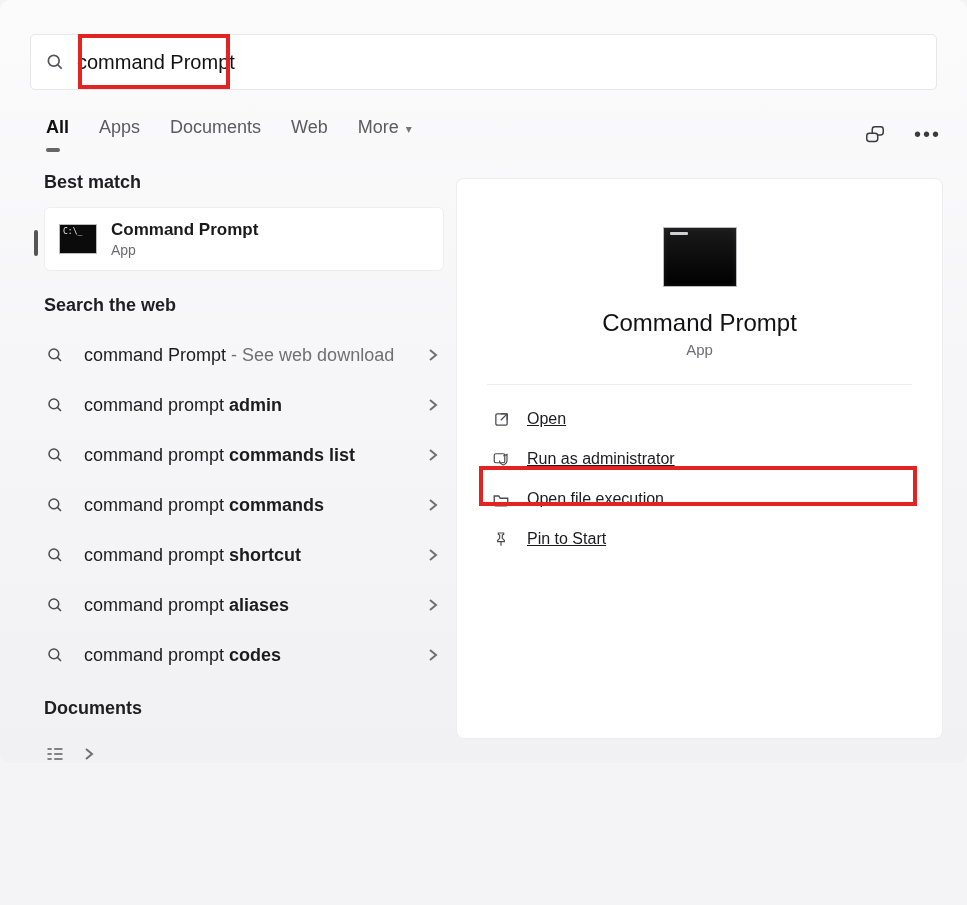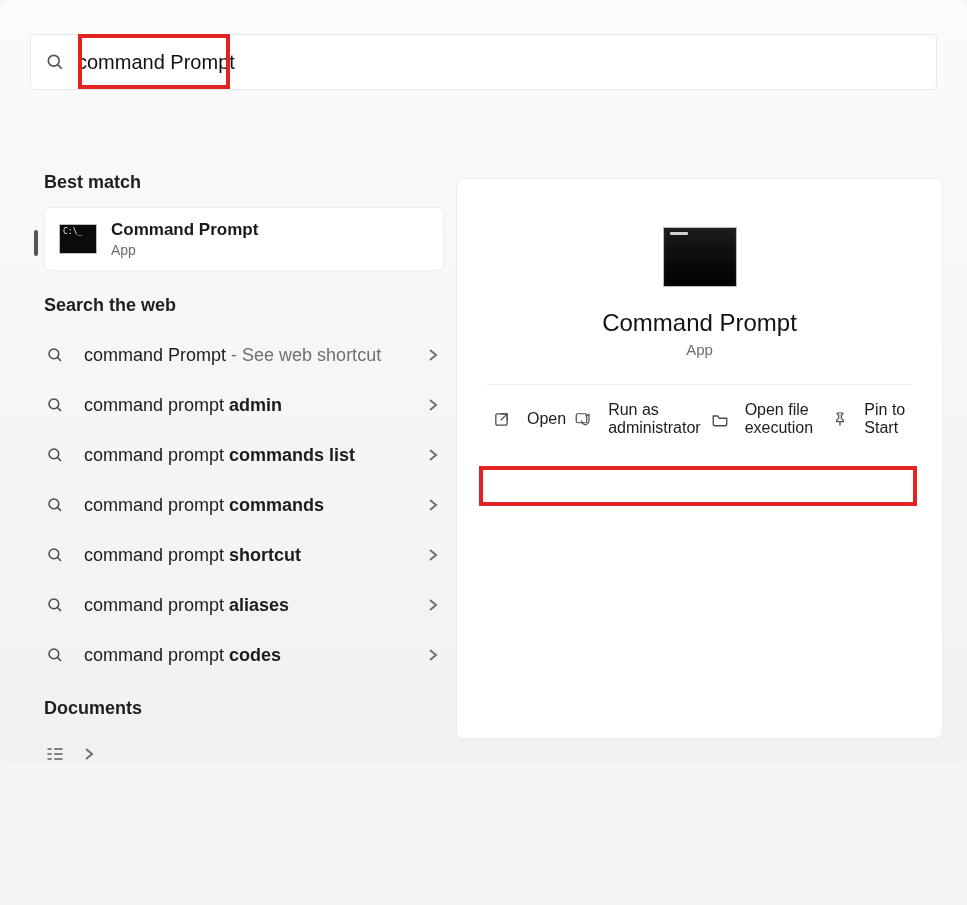--- a/index.html
+++ b/index.html
@@ -205,20 +205,22 @@
   .preview-divider {
     width: 100%;
     height: 1px;
     background: #ededf0;
     margin-top: 26px;
     margin-bottom: 14px;
   }
   .action-list {
     width: 100%;
     display: flex;
+    flex-direction: column;
+    text-decoration: underline;
   }
   .action-item {
     display: flex;
     align-items: center;
     height: 40px;
     gap: 16px;
     cursor: pointer;
     font-size: 16px;
     color: #1c1c20;
     padding: 0 4px;
@@ -244,20 +246,40 @@
 
   <div class="search-bar-wrap">
     <svg class="search-icon-svg" viewBox="0 0 24 24" fill="none" stroke="currentColor" stroke-width="2">
       <circle cx="10.5" cy="10.5" r="6.5"></circle>
         <line x1="20" y1="20" x2="15.2" y2="15.2"></line>
     </svg>
     <input class="search-input" value="command Prompt" style="">
   </div>
   <div class="hl-red-search"></div>
 
+  <div class="filters">
+    <div class="tab active">All</div>
+    <div class="tab">Apps</div>
+    <div class="tab">Documents</div>
+    <div class="tab">Web</div>
+    <div class="tab">
+      <span>More</span>
+      <span class="more-chevron">▾</span>
+    </div>
+    <div class="spacer"></div>
+    <div class="right-icons">
+      <span>
+        <svg width="22" height="22" viewBox="0 0 24 24" fill="none" stroke="#3a3a40" stroke-width="1.6">
+          <rect x="9" y="3" width="12" height="9" rx="3"></rect>
+          <rect x="3" y="10" width="12" height="9" rx="3" fill="#f4f4f6"></rect>
+        </svg>
+      </span>
+      <span style="font-size:20px;color:#3a3a40;letter-spacing:2px;">•••</span>
+    </div>
+  </div>
 
   <div class="left-col">
     <div class="section-label">Best match</div>
 
     <div class="best-card">
       <div class="cmd-icon"></div>
       <div>
         <div class="best-title">Command Prompt</div>
         <div class="best-sub">App</div>
       </div>
@@ -268,21 +290,21 @@
     <div class="web-list">
 
       <div class="web-item">
         <span class="lead-icon">
           <svg width="18" height="18" viewBox="0 0 24 24" fill="none" stroke="currentColor" stroke-width="2">
               <circle cx="10.5" cy="10.5" r="6.5"></circle>
               <line x1="20" y1="20" x2="15.2" y2="15.2"></line>
             </svg>
         </span>
         <span class="web-text">
-          <span>command Prompt</span><span class="bold"></span><span class="light"> - See web shortcut</span>
+          <span>command Prompt</span><span class="bold"></span><span class="light"> - See web download</span>
         </span>
         <span class="chev-right">
           <svg width="10" height="14" viewBox="0 0 10 14" fill="none" stroke="currentColor" stroke-width="2">
               <polyline points="2,2 8,7 2,12"></polyline>
             </svg>
         </span>
       </div>
 
       <div class="web-item">
         <span class="lead-icon">

